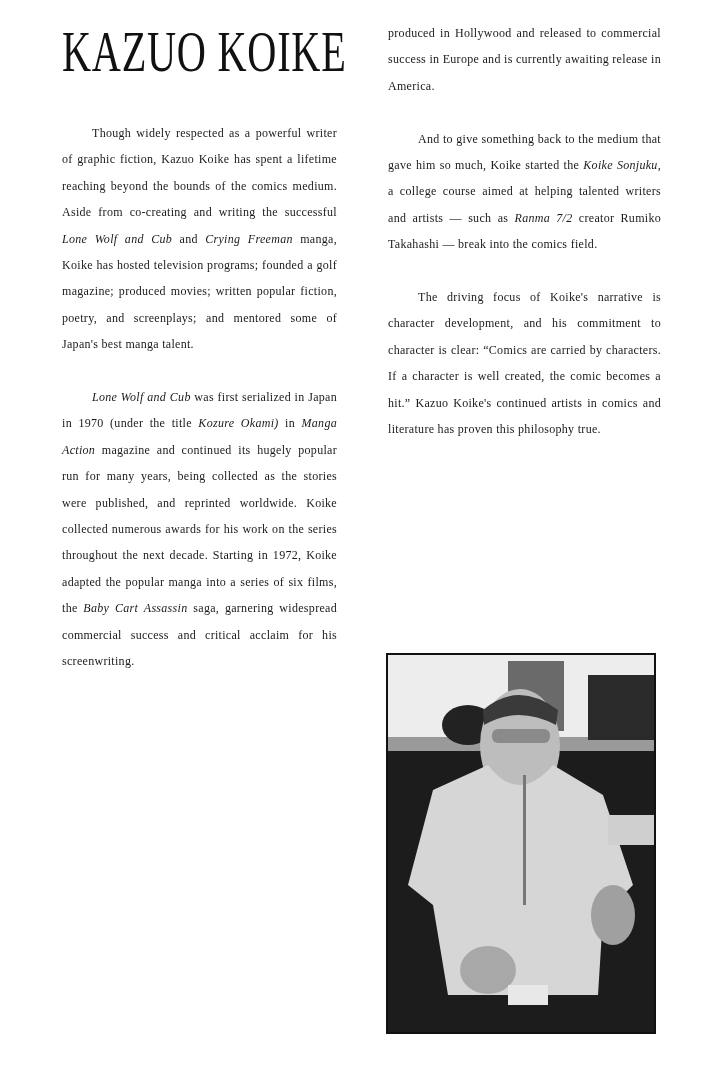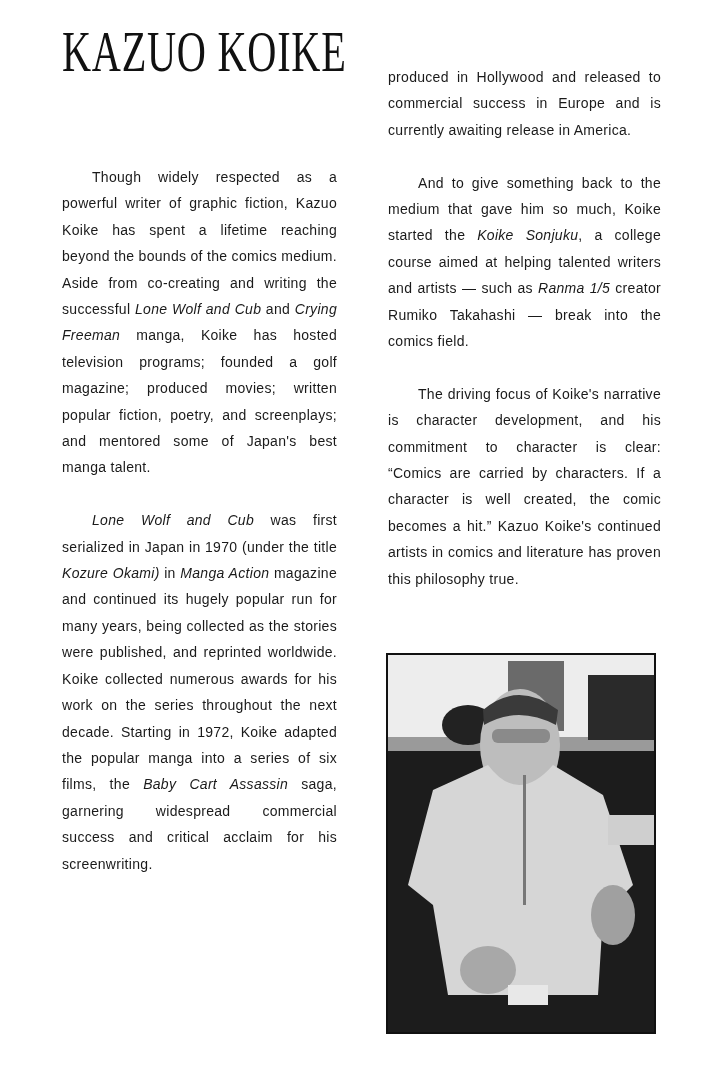--- a/index.html
+++ b/index.html
@@ -8,21 +8,21 @@
     font-family: "DejaVu Serif", "Liberation Serif", serif; color: #1a1a1a;
   }
   .page { position: absolute; inset: 0; }
   .title {
     position: absolute; left: 62px; top: 22px; width: 280px;
     font-family: "Liberation Serif", "DejaVu Serif", serif;
     font-size: 56px; line-height: 60px; letter-spacing: 1px;
     transform: scaleX(0.72); transform-origin: left top;
     white-space: nowrap; color: #111;
   }
-  .col { position: absolute; font-family: Liberation Sans, sans-serif; font-size: 14px; line-height: 26.4px; text-align: justify; margin-top: 44px; }
+  .col { position: absolute; font-family: Liberation Serif, serif; font-size: 12px; line-height: 26.4px; text-align: justify; }
   .col-left { left: 62px; top: 120px; width: 275px; }
   .col-right { left: 388px; top: 20px; width: 273px; }
   .para { margin: 0 0 26.4px 0; text-indent: 30px; letter-spacing: 0.3px; }
   .para i { font-style: italic; }
   .photo {
     position: absolute; left: 386px; top: 653px; width: 266px; height: 377px;
     border: 2px solid #111; background: #1b1b1b; overflow: hidden;
   }
   .photo svg { display: block; width: 100%; height: 100%; }
   .page-number {
@@ -35,21 +35,21 @@
 
 <div class="page">
   <div class="title">KAZUO KOIKE</div>
 
   <div class="col col-left" id="left-col">
       <p class="para"><span>Though widely respected as a powerful writer of graphic fiction, Kazuo Koike has spent a lifetime reaching beyond the bounds of the comics medium. Aside from co-creating and writing the successful </span><i>Lone Wolf and Cub</i><span> and </span><i>Crying Freeman</i><span> manga, Koike has hosted television programs; founded a golf magazine; produced movies; written popular fiction, poetry, and screenplays; and mentored some of Japan's best manga talent.</span></p>
       <p class="para"><i>Lone Wolf and Cub</i><span> was first serialized in Japan in 1970 (under the title </span><i>Kozure Okami)</i><span> in </span><i>Manga Action</i><span> magazine and continued its hugely popular run for many years, being collected as the stories were published, and reprinted worldwide. Koike collected numerous awards for his work on the series throughout the next decade. Starting in 1972, Koike adapted the popular manga into a series of six films, the </span><i>Baby Cart Assassin</i><span> saga, garnering widespread commercial success and critical acclaim for his screenwriting.</span></p>
     </div>
   <div class="col col-right" id="right-col">
       <p class="para" style="text-indent: 0px;"><span>produced in Hollywood and released to commercial success in Europe and is currently awaiting release in America.</span></p>
-      <p class="para"><span>And to give something back to the medium that gave him so much, Koike started the </span><i>Koike Sonjuku</i><span>, a college course aimed at helping talented writers and artists — such as </span><i>Ranma 1/5</i><span> creator Rumiko Takahashi — break into the comics field.</span></p>
+      <p class="para"><span>And to give something back to the medium that gave him so much, Koike started the </span><i>Koike Sonjuku</i><span>, a college course aimed at helping talented writers and artists — such as </span><i>Ranma 7/2</i><span> creator Rumiko Takahashi — break into the comics field.</span></p>
       <p class="para"><span>The driving focus of Koike's narrative is character development, and his commitment to character is clear: “Comics are carried by characters. If a character is well created, the comic becomes a hit.” Kazuo Koike's continued artists in comics and literature has proven this philosophy true.</span></p>
     </div>
 
   <div class="photo">
     <svg viewBox="0 0 266 377" preserveAspectRatio="none">
       <rect x="0" y="0" width="266" height="377" fill="#1c1c1c"></rect>
       <rect x="0" y="0" width="266" height="90" fill="#ededed"></rect>
       <rect x="0" y="82" width="266" height="14" fill="#9a9a9a"></rect>
       <rect x="200" y="20" width="66" height="65" fill="#2a2a2a"></rect>
       <rect x="120" y="6" width="56" height="70" fill="#6a6a6a"></rect>

